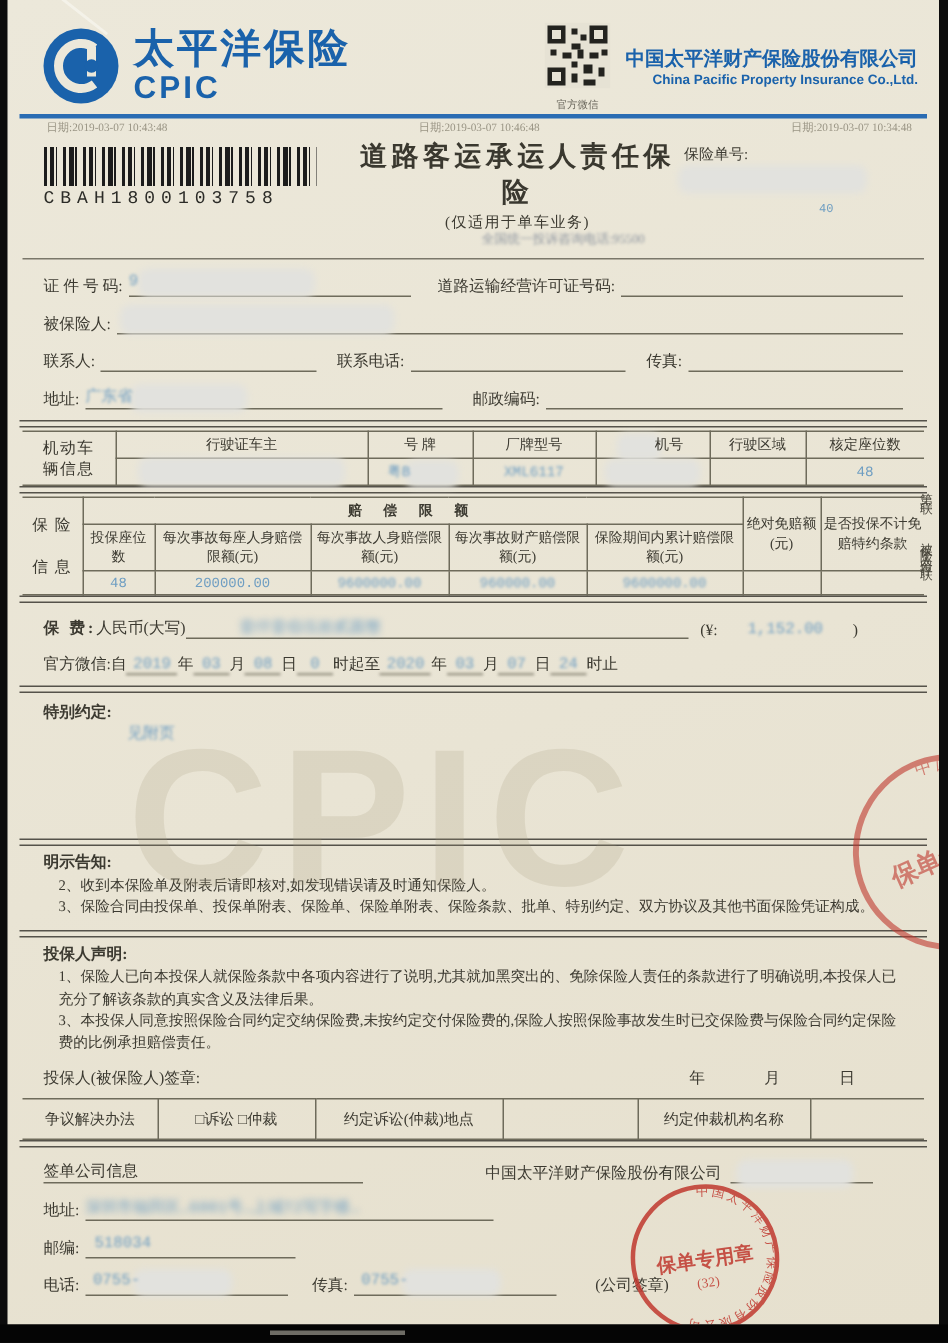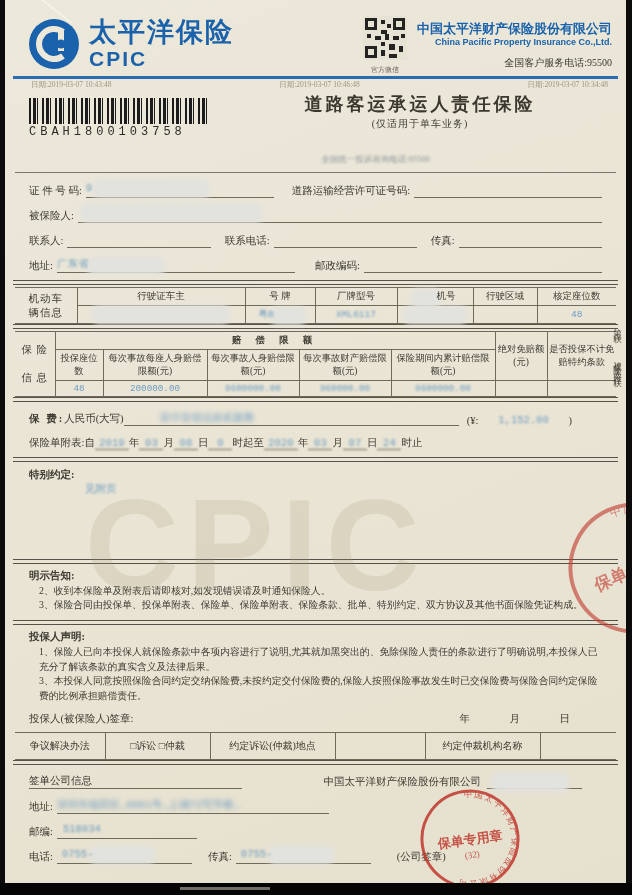--- a/index.html
+++ b/index.html
@@ -130,39 +130,43 @@
             <rect x="36" y="30" width="4" height="6"></rect>
             <rect x="18" y="34" width="4" height="6"></rect>
           <rect x="26" y="38" width="8" height="4"></rect>
         </g>
       </svg>
       <div class="qr-cap">官方微信</div>
     </div>
     <div class="hdr-right">
       <div class="co-cn">中国太平洋财产保险股份有限公司</div>
       <div class="co-en">China Pacific Property Insurance Co.,Ltd.</div>
-      <div class="hotline">全国客户服务电话:95500</div>
     </div>
   </div>
   <div class="blue-rule"></div>
 
   <div class="dates">
     <span>日期:2019-03-07 10:43:48</span>
     <span>日期:2019-03-07 10:46:48</span>
     <span>日期:2019-03-07 10:34:48</span>
   </div>
 
   <div class="title-row">
     <div class="bc-col">
       <div class="barcode"></div>
       <div class="bc-text">CBAH1800103758</div>
     </div>
     <div class="title-col">
       <div class="doc-title">道路客运承运人责任保险</div>
       <div class="doc-sub">(仅适用于单车业务)</div>
+    </div>
+    <div class="pol-col">
+      <span>保险单号:</span>
+      <div style="margin-top:4px;"><span class="redact" style="width:118px;height:11px;"></span></div>
+      <div class="pol-faint tv">40</div>
     </div>
   </div>
   <div class="complaint">全国统一投诉咨询电话:95500</div>
   <div class="thin-rule"></div>
 
   <div class="frow">
     <span class="lab">证 件 号 码:</span>
     <span class="fill" style="max-width:190px;"><span class="tv blurA">9</span><span class="redact" style="width:110px;height:11px;margin-left:4px;"></span></span>
     <span class="lab" style="margin-left:18px;">道路运输经营许可证号码:</span>
     <span class="fill"></span>
@@ -267,21 +271,21 @@
     <span class="lab" style="font-weight:bold;letter-spacing:2px;">保  费:</span>
     <span class="lab">人民币(大写)</span>
     <span class="caps"><span class="tv blurB">壹仟壹佰伍拾贰圆整</span></span>
     <span class="lab" style="margin-left:8px;">(¥:</span>
     <span style="display:inline-block;min-width:90px;text-align:center;" class="tv blurA">1,152.00</span>
     <span class="lab">)</span>
     <span style="width:30px;"></span>
   </div>
 
   <div class="period">
-    <span class="lab">保险单附表:自</span>
+    <span class="lab">官方微信:自</span>
     <span class="pv tv blurA">2019</span>
       <span>年</span>
     <span class="pv small tv blurA">03</span>
       <span>月</span>
     <span class="pv small tv blurA">08</span>
       <span>日</span>
     <span class="pv small tv blurA">0</span>
     <span>时起至</span>
     <span class="pv tv blurA">2020</span>
       <span>年</span>

